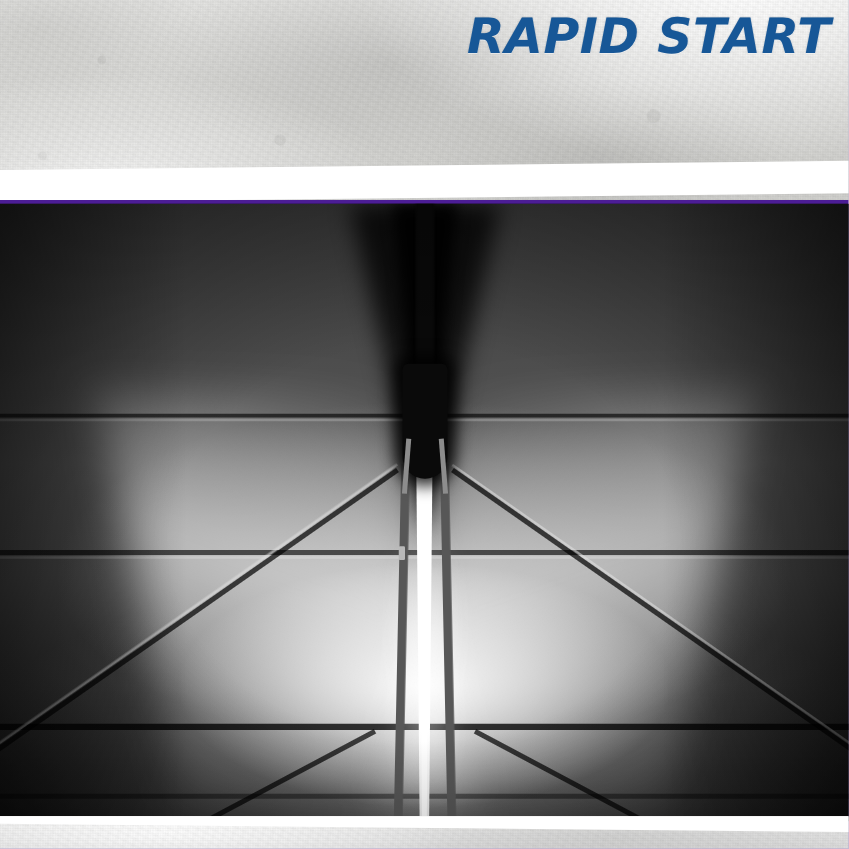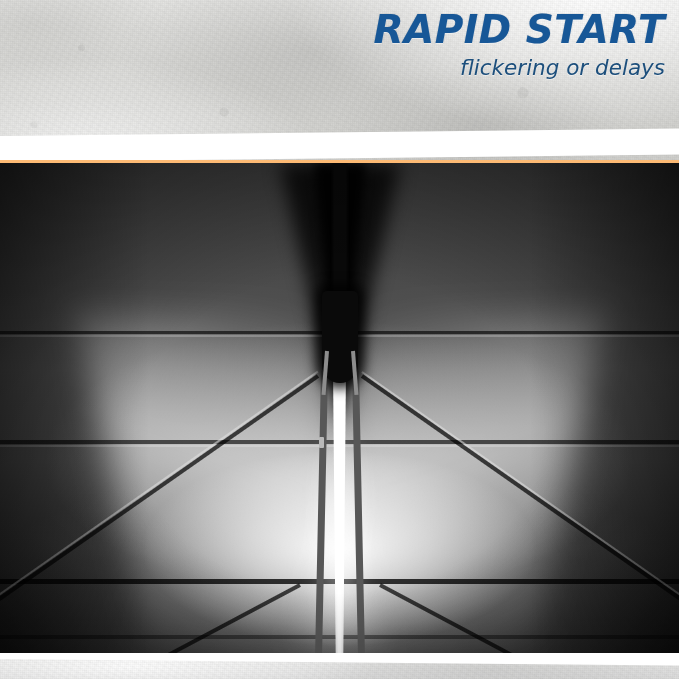--- a/index.html
+++ b/index.html
@@ -1,18 +1,18 @@
 <!DOCTYPE html>
 <html><head>
 <meta charset="utf-8">
 <style>
   html,body{margin:0;padding:0;background:#fff;}
   body{width:679px;height:679px;overflow:hidden;font-family:"Liberation Sans",sans-serif;}
 
-  #page{position:relative;width:679px;height:679px;overflow:hidden;background:#fdba74;}
+  #page{position:relative;width:679px;height:679px;overflow:hidden;background:#4c1d95;}
 
   
   .header{
     position:absolute;left:0;top:0;width:679px;height:160px;
     overflow:hidden;background:#d8d8d6;
   }
   .header-tex{
     position:absolute;inset:-10px;
     background-color:#dcdcda;
     background-image:
@@ -209,21 +209,20 @@
 
 <div id="page">
 
   <div class="header">
     <div class="header-tex"></div>
     <div class="mottle"></div>
     <div class="grain"></div>
 
     <div class="header-text">
       <div class="title">RAPID START</div>
-      <div class="sub">flickering or delays</div>
     </div>
 
     <div class="header-cut"></div>
   </div>
 
   <div class="photo">
     <div class="photo-inner">
 
       <div class="ceil-base"></div>
 

